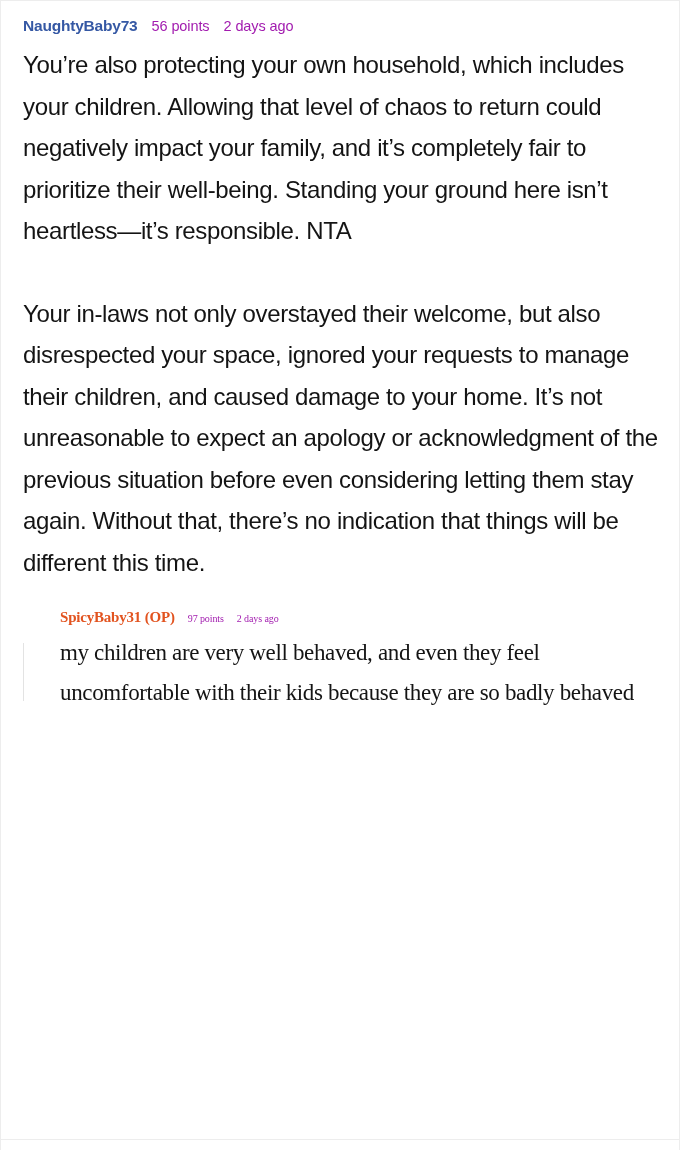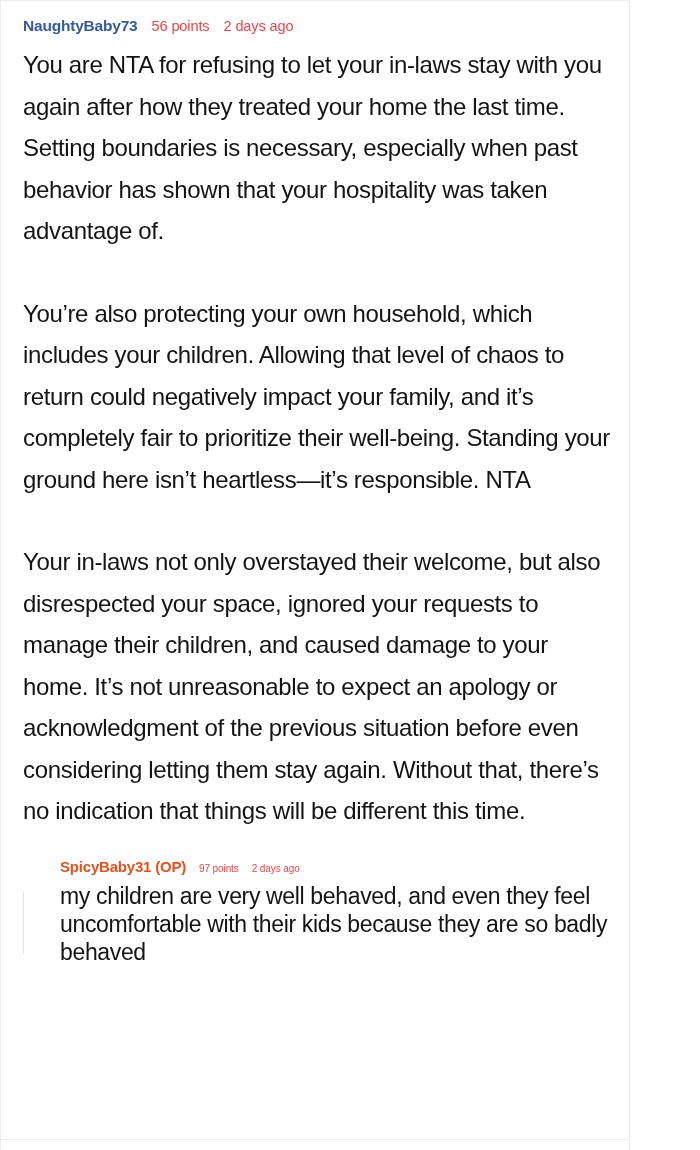--- a/index.html
+++ b/index.html
@@ -7,21 +7,21 @@
     margin: 0;
     padding: 0;
     background: #ffffff;
   }
   body {
     font-family: "Liberation Sans", sans-serif;
     -webkit-font-smoothing: antialiased;
   }
   .screen {
     position: relative;
-    width: 630px;
+    width: 680px;
     height: 1150px;
     background: #ffffff;
     box-sizing: border-box;
     border-left: 1px solid #ededed;
     border-right: 1px solid #ededed;
     border-top: 1px solid #ededed;
     overflow: hidden;
   }
 
   
@@ -40,21 +40,21 @@
     font-size: 15.5px;
     font-weight: bold;
     color: #3558a4;
     letter-spacing: -0.2px;
   }
   .author.op {
     color: #e2531f;
   }
   .meta-sep {
     font-size: 14.5px;
-    color: #ef4444;
+    color: #a21caf;
     letter-spacing: -0.1px;
   }
 
   .body-text {
     font-size: 24px;
     line-height: 41.5px;
     color: #141414;
     letter-spacing: -0.35px;
     word-spacing: 0px;
   }
@@ -63,20 +63,21 @@
   }
   .body-text p:last-child {
     margin-bottom: 0;
   }
 
   
   .reply-wrap {
     margin-top: 26px;
     padding-left: 20px;
     position: relative;
+    font-family: Liberation Serif, serif;
   }
   .thread-line {
     position: absolute;
     left: 0px;
     top: 34px;
     bottom: 12px;
     width: 1px;
     background: #e3e3e3;
   }
   .reply {
@@ -87,21 +88,21 @@
     gap: 13px;
   }
   .reply .author {
     font-size: 15px;
   }
   .reply .meta-sep {
     font-size: 10px;
   }
   .reply .body-text {
     font-size: 23px;
-    line-height: 28px;
+    line-height: 40px;
   }
 
   .bottom-divider {
     position: absolute;
     left: 0;
     right: 0;
     bottom: 10px;
     height: 1px;
     background: #ededed;
   }
@@ -113,21 +114,20 @@
 
   <div class="comment">
 
     <div class="comment-meta">
       <span class="author">NaughtyBaby73</span>
       <span class="meta-sep">56 points</span>
       <span class="meta-sep">2 days ago</span>
     </div>
 
     <div class="body-text">
-      <p>You are NTA for refusing to let your in-laws stay with you again after how they treated your home the last time. Setting boundaries is necessary, especially when past behavior has shown that your hospitality was taken advantage of.</p>
       <p>You’re also protecting your own household, which includes your children. Allowing that level of chaos to return could negatively impact your family, and it’s completely fair to prioritize their well-being. Standing your ground here isn’t heartless—it’s responsible. NTA</p>
       <p>Your in-laws not only overstayed their welcome, but also disrespected your space, ignored your requests to manage their children, and caused damage to your home. It’s not unreasonable to expect an apology or acknowledgment of the previous situation before even considering letting them stay again. Without that, there’s no indication that things will be different this time.</p>
     </div>
 
     <div class="reply-wrap">
       <div class="thread-line"></div>
 
       <div class="reply">
         <div class="comment-meta">
           <span class="author op">SpicyBaby31 (OP)</span>

